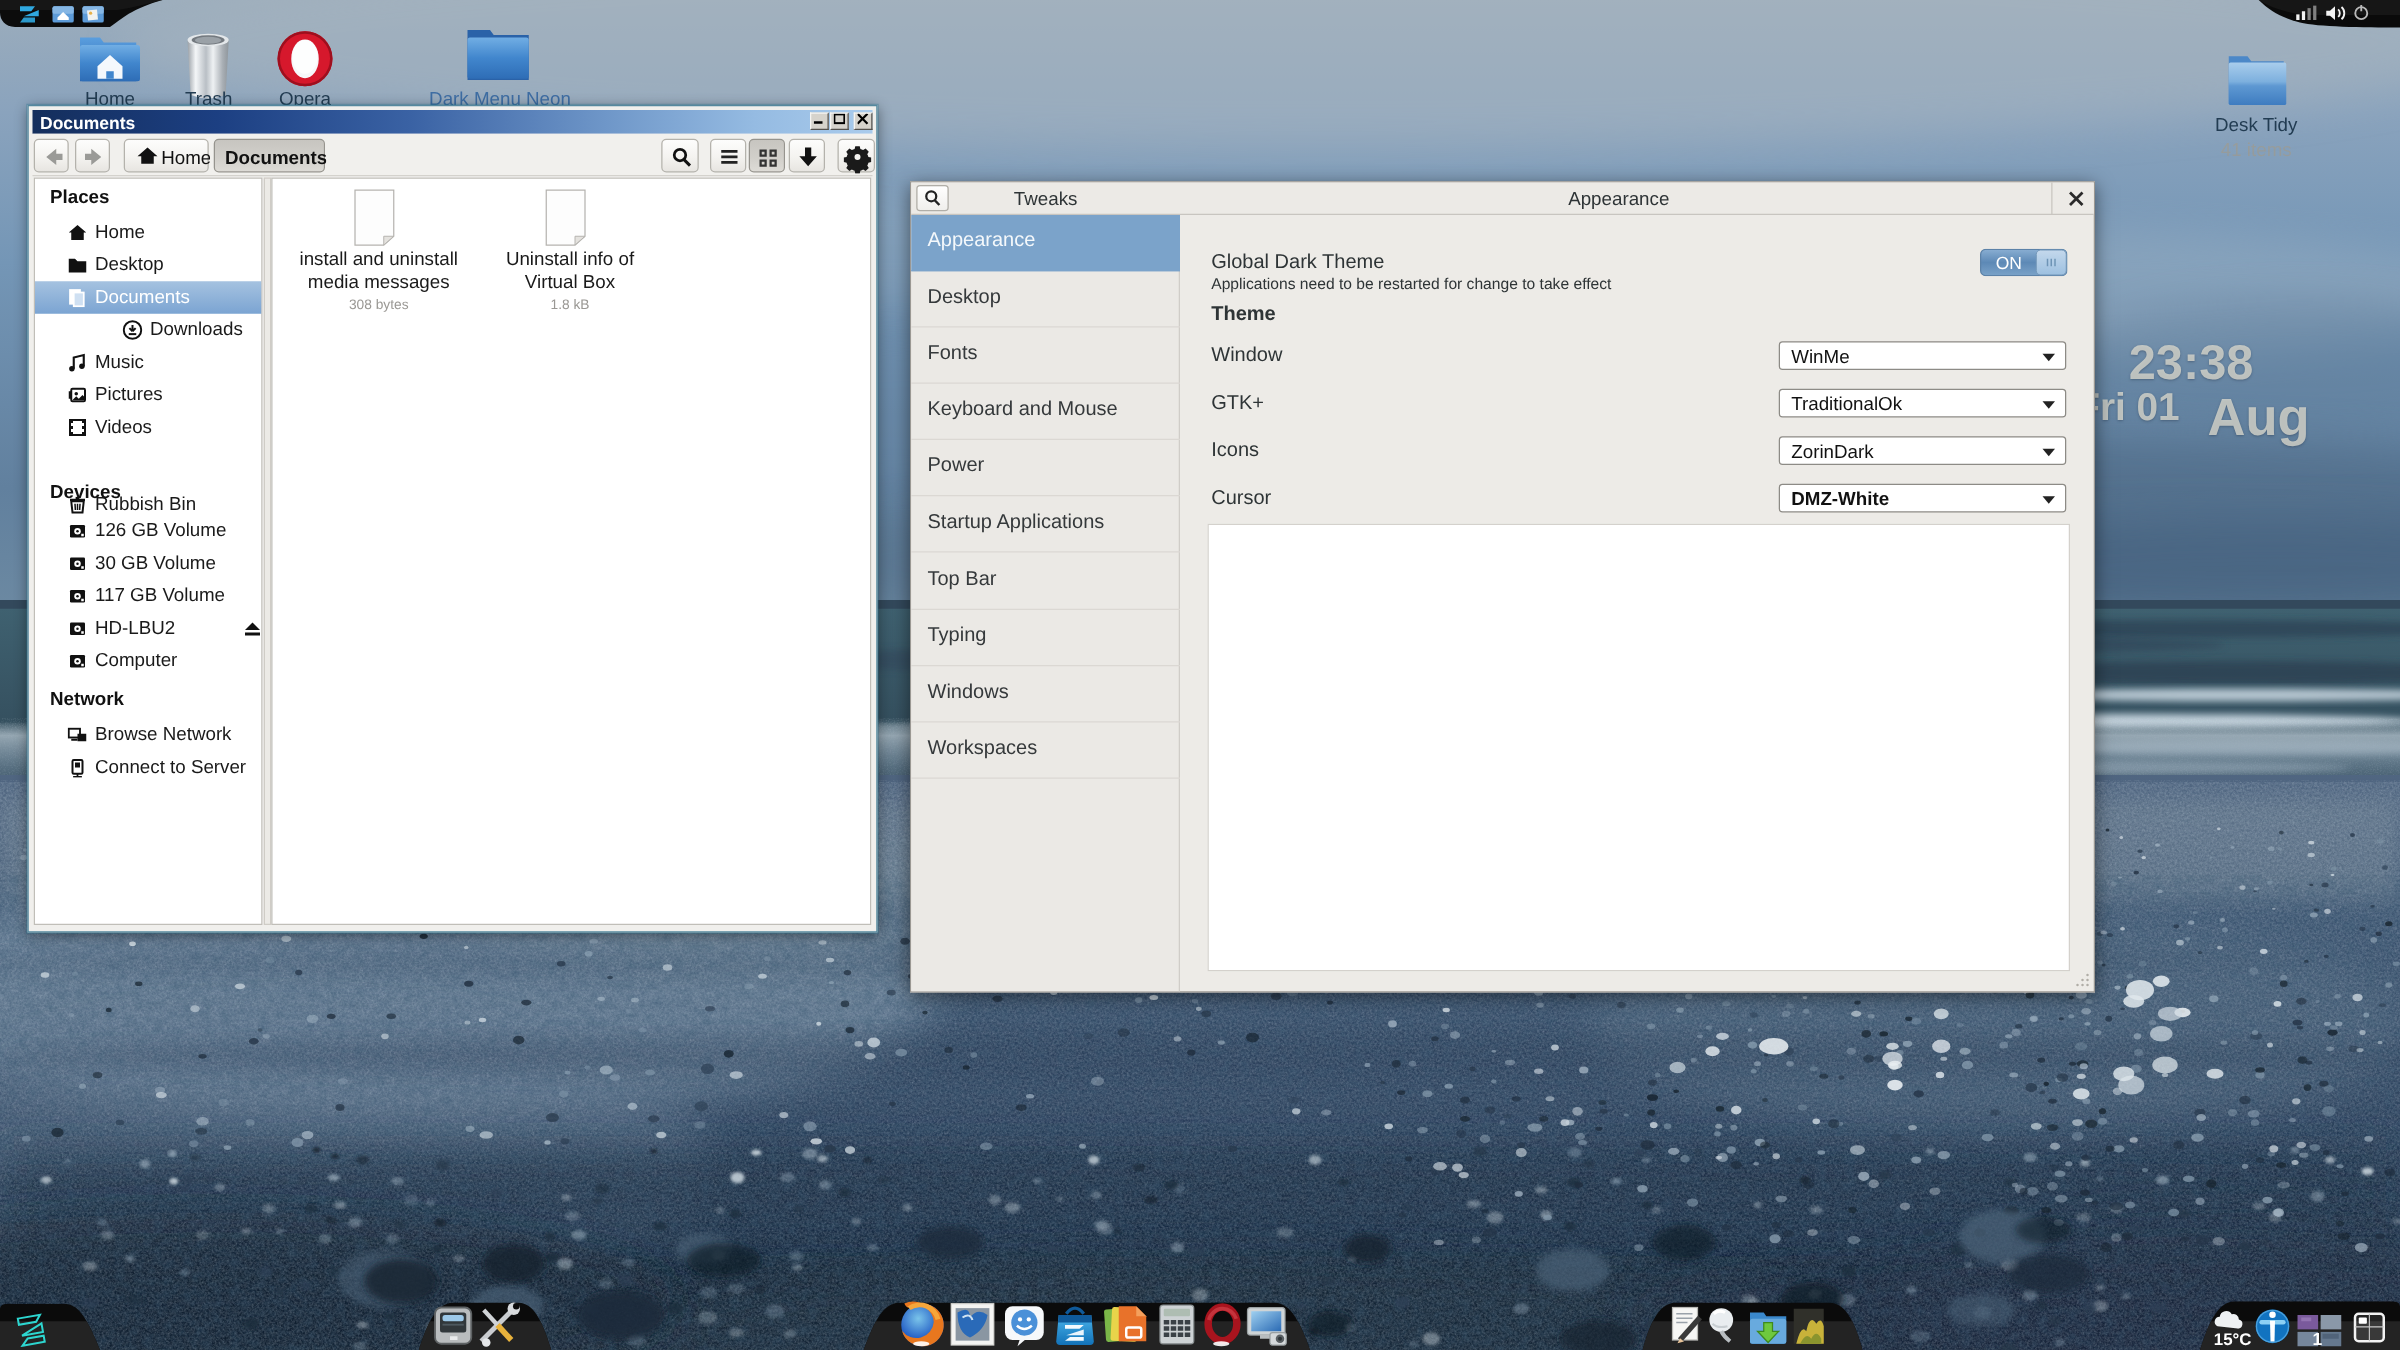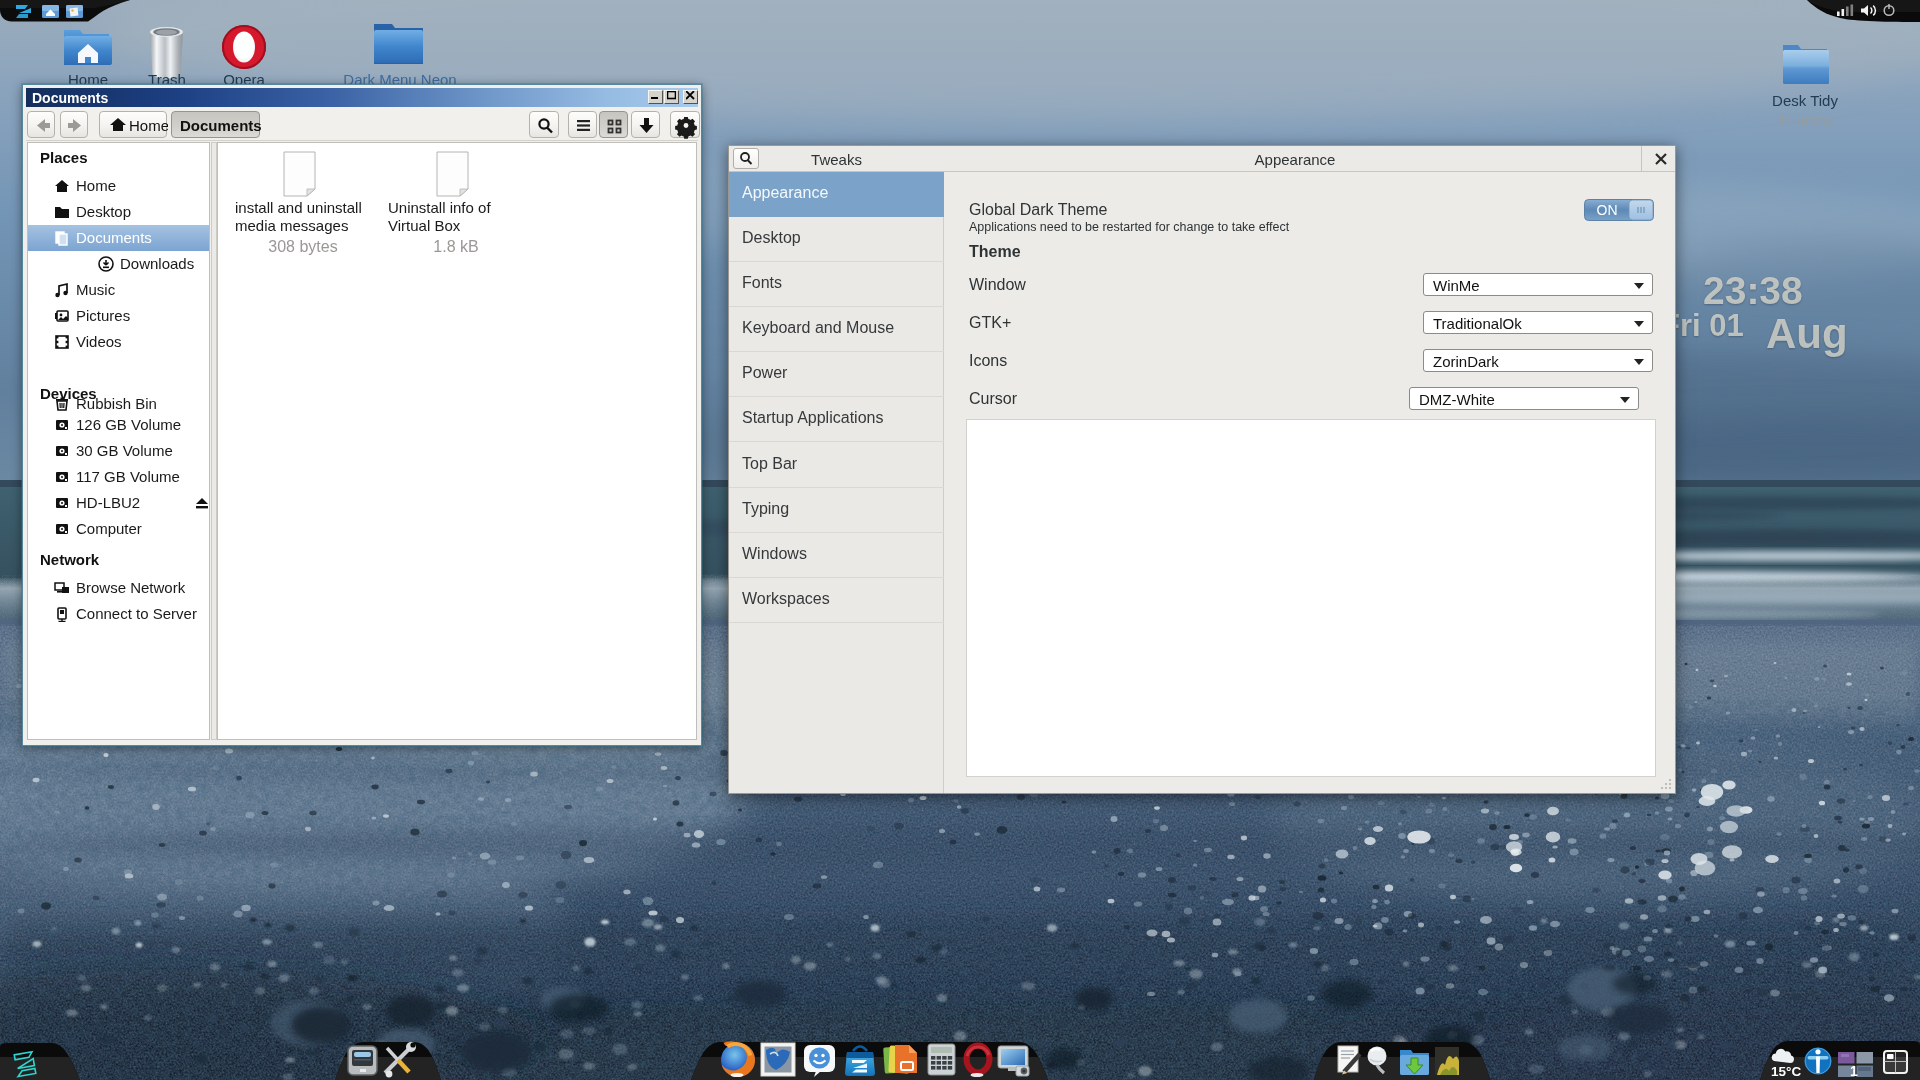--- a/index.html
+++ b/index.html
@@ -27,22 +27,22 @@
 #windocs .body { position:absolute; left:3px; top:57px; width:672px; height:600px; background:#f0efec; }
 #windocs .sidebar { position:absolute; left:1px; top:0px; width:183px; height:598px; background:#fff; border:1px solid #c0beb8; }
 #windocs .files { position:absolute; left:191px; top:0px; width:480px; height:598px; background:#fff; border:1px solid #c0beb8; }
 .srow { position:absolute; left:2px; width:181px; height:26px; }
 .srow .ic { position:absolute; left:26px; top:5px; width:16px; height:16px; }
 .srow .tx { position:absolute; left:48px; top:4px; font-size:15px; color:#1a1a1a; white-space:nowrap; }
 .shead { position:absolute; left:14px; font-size:15px; font-weight:bold; color:#111; }
 .srow.sel { background:linear-gradient(180deg,#a5c2e0 0%,#7ba4d2 100%); }
 .srow.sel .tx { color:#fff; }
 .ficon { position:absolute; width:40px; height:46px; }
-.flabel { position:absolute; width:136px; text-align:left; font-size:15px; line-height:18px; color:#1a1a1a; }
-.fsize { position:absolute; width:160px; text-align:center; font-size:16px; color:#9a9894; }
+.flabel { position:absolute; width:136px; text-align:center; font-size:15px; line-height:18px; color:#1a1a1a; }
+.fsize { position:absolute; width:160px; text-align:center; font-size:11px; color:#9a9894; }
 
 #wintweaks { position:absolute; left:728px; top:145px; width:948px; height:649px;
   background:#edebe7; box-shadow:0 3px 14px rgba(0,0,0,0.5); border:1px solid #9b9893; }
 #wintweaks .hdr { position:absolute; left:0; top:0; width:946px; height:26px;
   background:#eceae6; border-bottom:1px solid #c8c5c0; }
 #wintweaks .sb { position:absolute; left:0; top:26px; width:215px; height:621px;
   background:#ebe9e5; border-right:1px solid #d0cdc8; }
 .twrow { position:absolute; left:0; width:215px; height:45px; border-bottom:1px solid #dbd8d3; }
 .twrow span { position:absolute; left:13px; top:12px; font-size:16px; color:#35393b; }
 .twrow.sel { background:linear-gradient(180deg,#83a9cf 0%,#norm 100%); background:#7ba3ca; border-bottom:1px solid #7ba3ca; }
@@ -1549,21 +1549,21 @@
  <div class="combo" style="left:694px;top:165px;text-align:right;">
         <span>TraditionalOk</span>
         <div class="arr"></div>
       </div>
  <div class="tklabel" style="left:240px;top:206px;">Icons</div>
  <div class="combo" style="left:694px;top:203px;">
         <span>ZorinDark</span>
         <div class="arr"></div>
       </div>
  <div class="tklabel" style="left:240px;top:244px;">Cursor</div>
- <div class="combo" style="left:680px;top:241px;">
+ <div class="combo" style="left:694px;top:241px;font-weight:bold;">
         <span>DMZ-White</span>
         <div class="arr"></div>
       </div>
  <div style="position:absolute;left:237px;top:273px;width:690px;height:358px;background:#fff;border:1px solid #d4d1cc;"></div>
 <svg style="position:absolute;right:3px;bottom:3px;" width="12" height="12">
         <g fill="#b0ada7">
           <circle cx="10" cy="2" r="1"></circle>
           <circle cx="6" cy="6" r="1"></circle>
           <circle cx="10" cy="6" r="1"></circle>
           <circle cx="2" cy="10" r="1"></circle>

